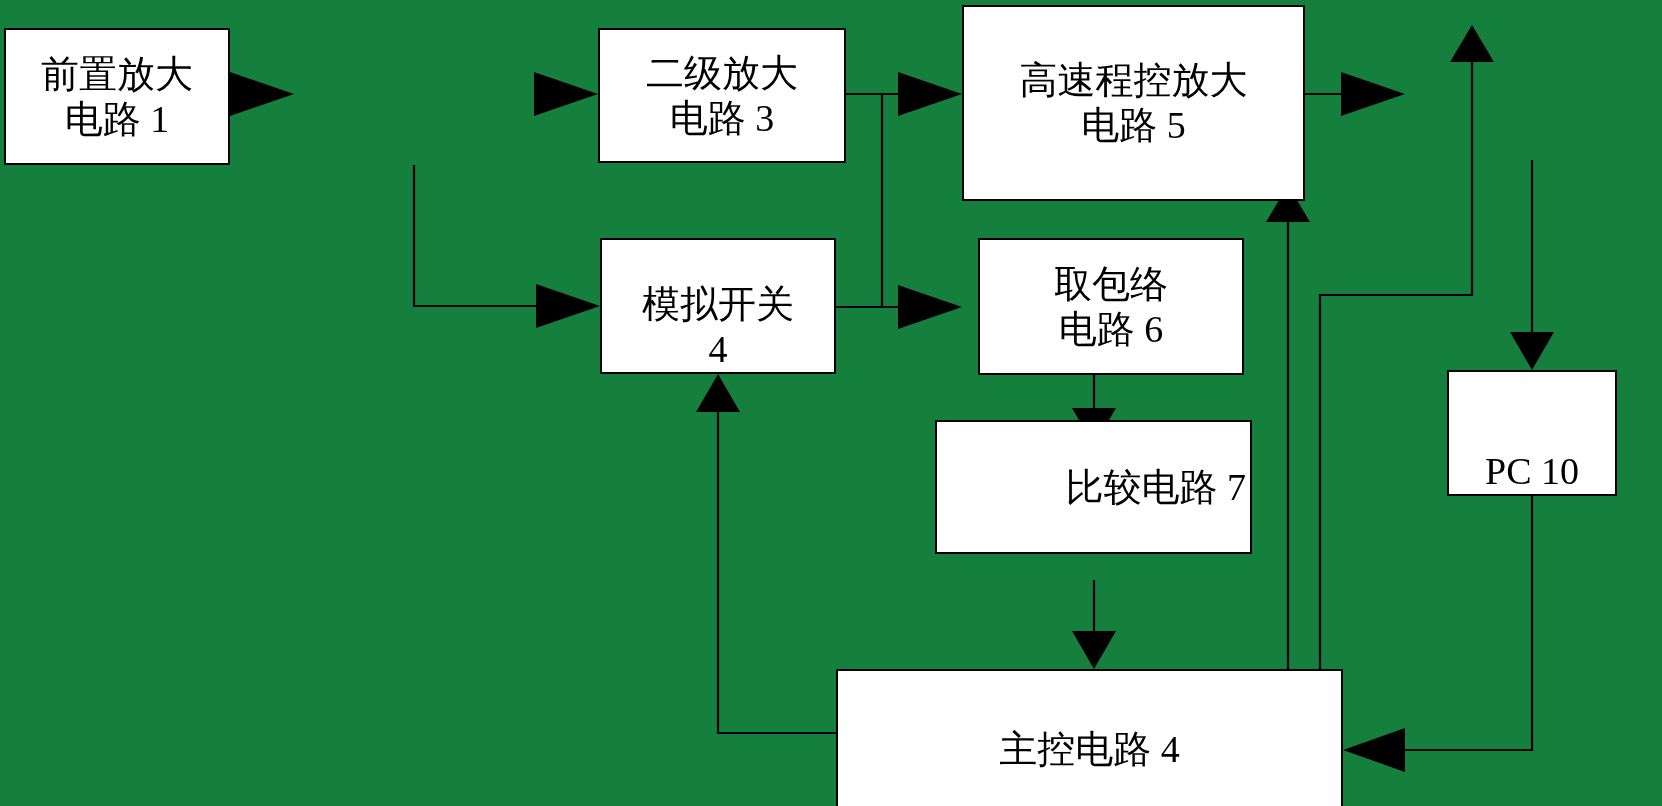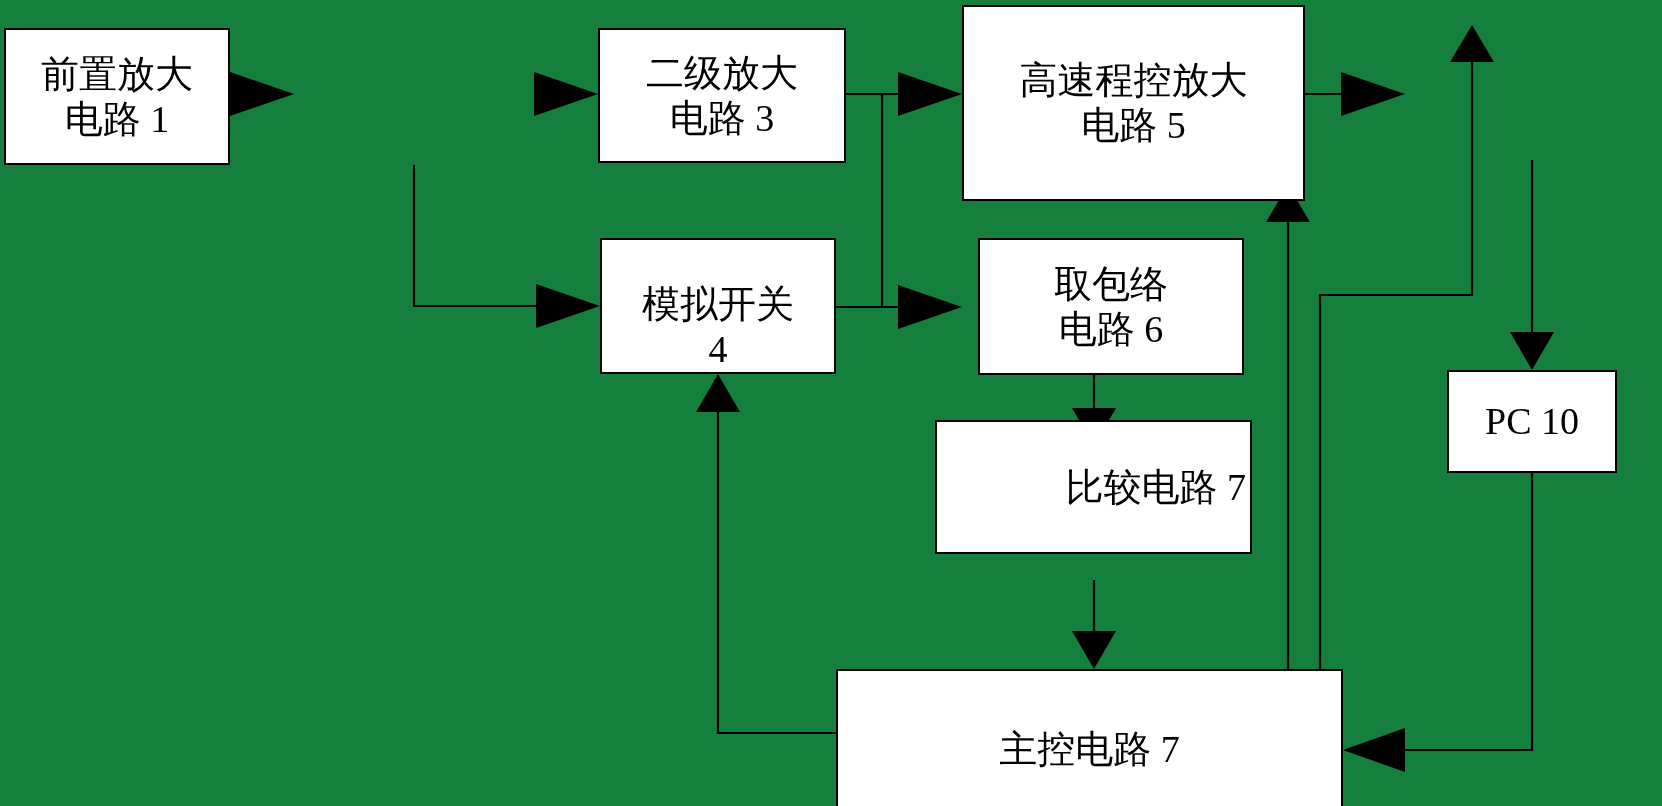--- a/index.html
+++ b/index.html
@@ -149,19 +149,19 @@
 电路 5</span>
   </div>
   <div class="node f38" style="left: 962px; top: 238px; width: 266px; height: 137px; margin-left: 16px;">
     <span class="label">取包络
 电路 6</span>
   </div>
   <div class="node f38" style="left: 935px; top: 420px; width: 317px; height: 134px; justify-content: flex-end;">
     <span class="label">比较电路 7</span>
   </div>
   <div class="node f38" style="left: 836px; top: 669px; width: 507px; height: 160px;">
-    <span class="label">主控电路 7</span>
+    <span class="label">主控电路 4</span>
   </div>
-  <div class="node f38" style="left: 1447px; top: 370px; width: 170px; height: 103px;">
+  <div class="node f38" style="left: 1447px; top: 370px; width: 170px; height: 126px; align-items: flex-end;">
     <span class="label">PC 10</span>
   </div>
 
 </div>
 
 </body></html>

